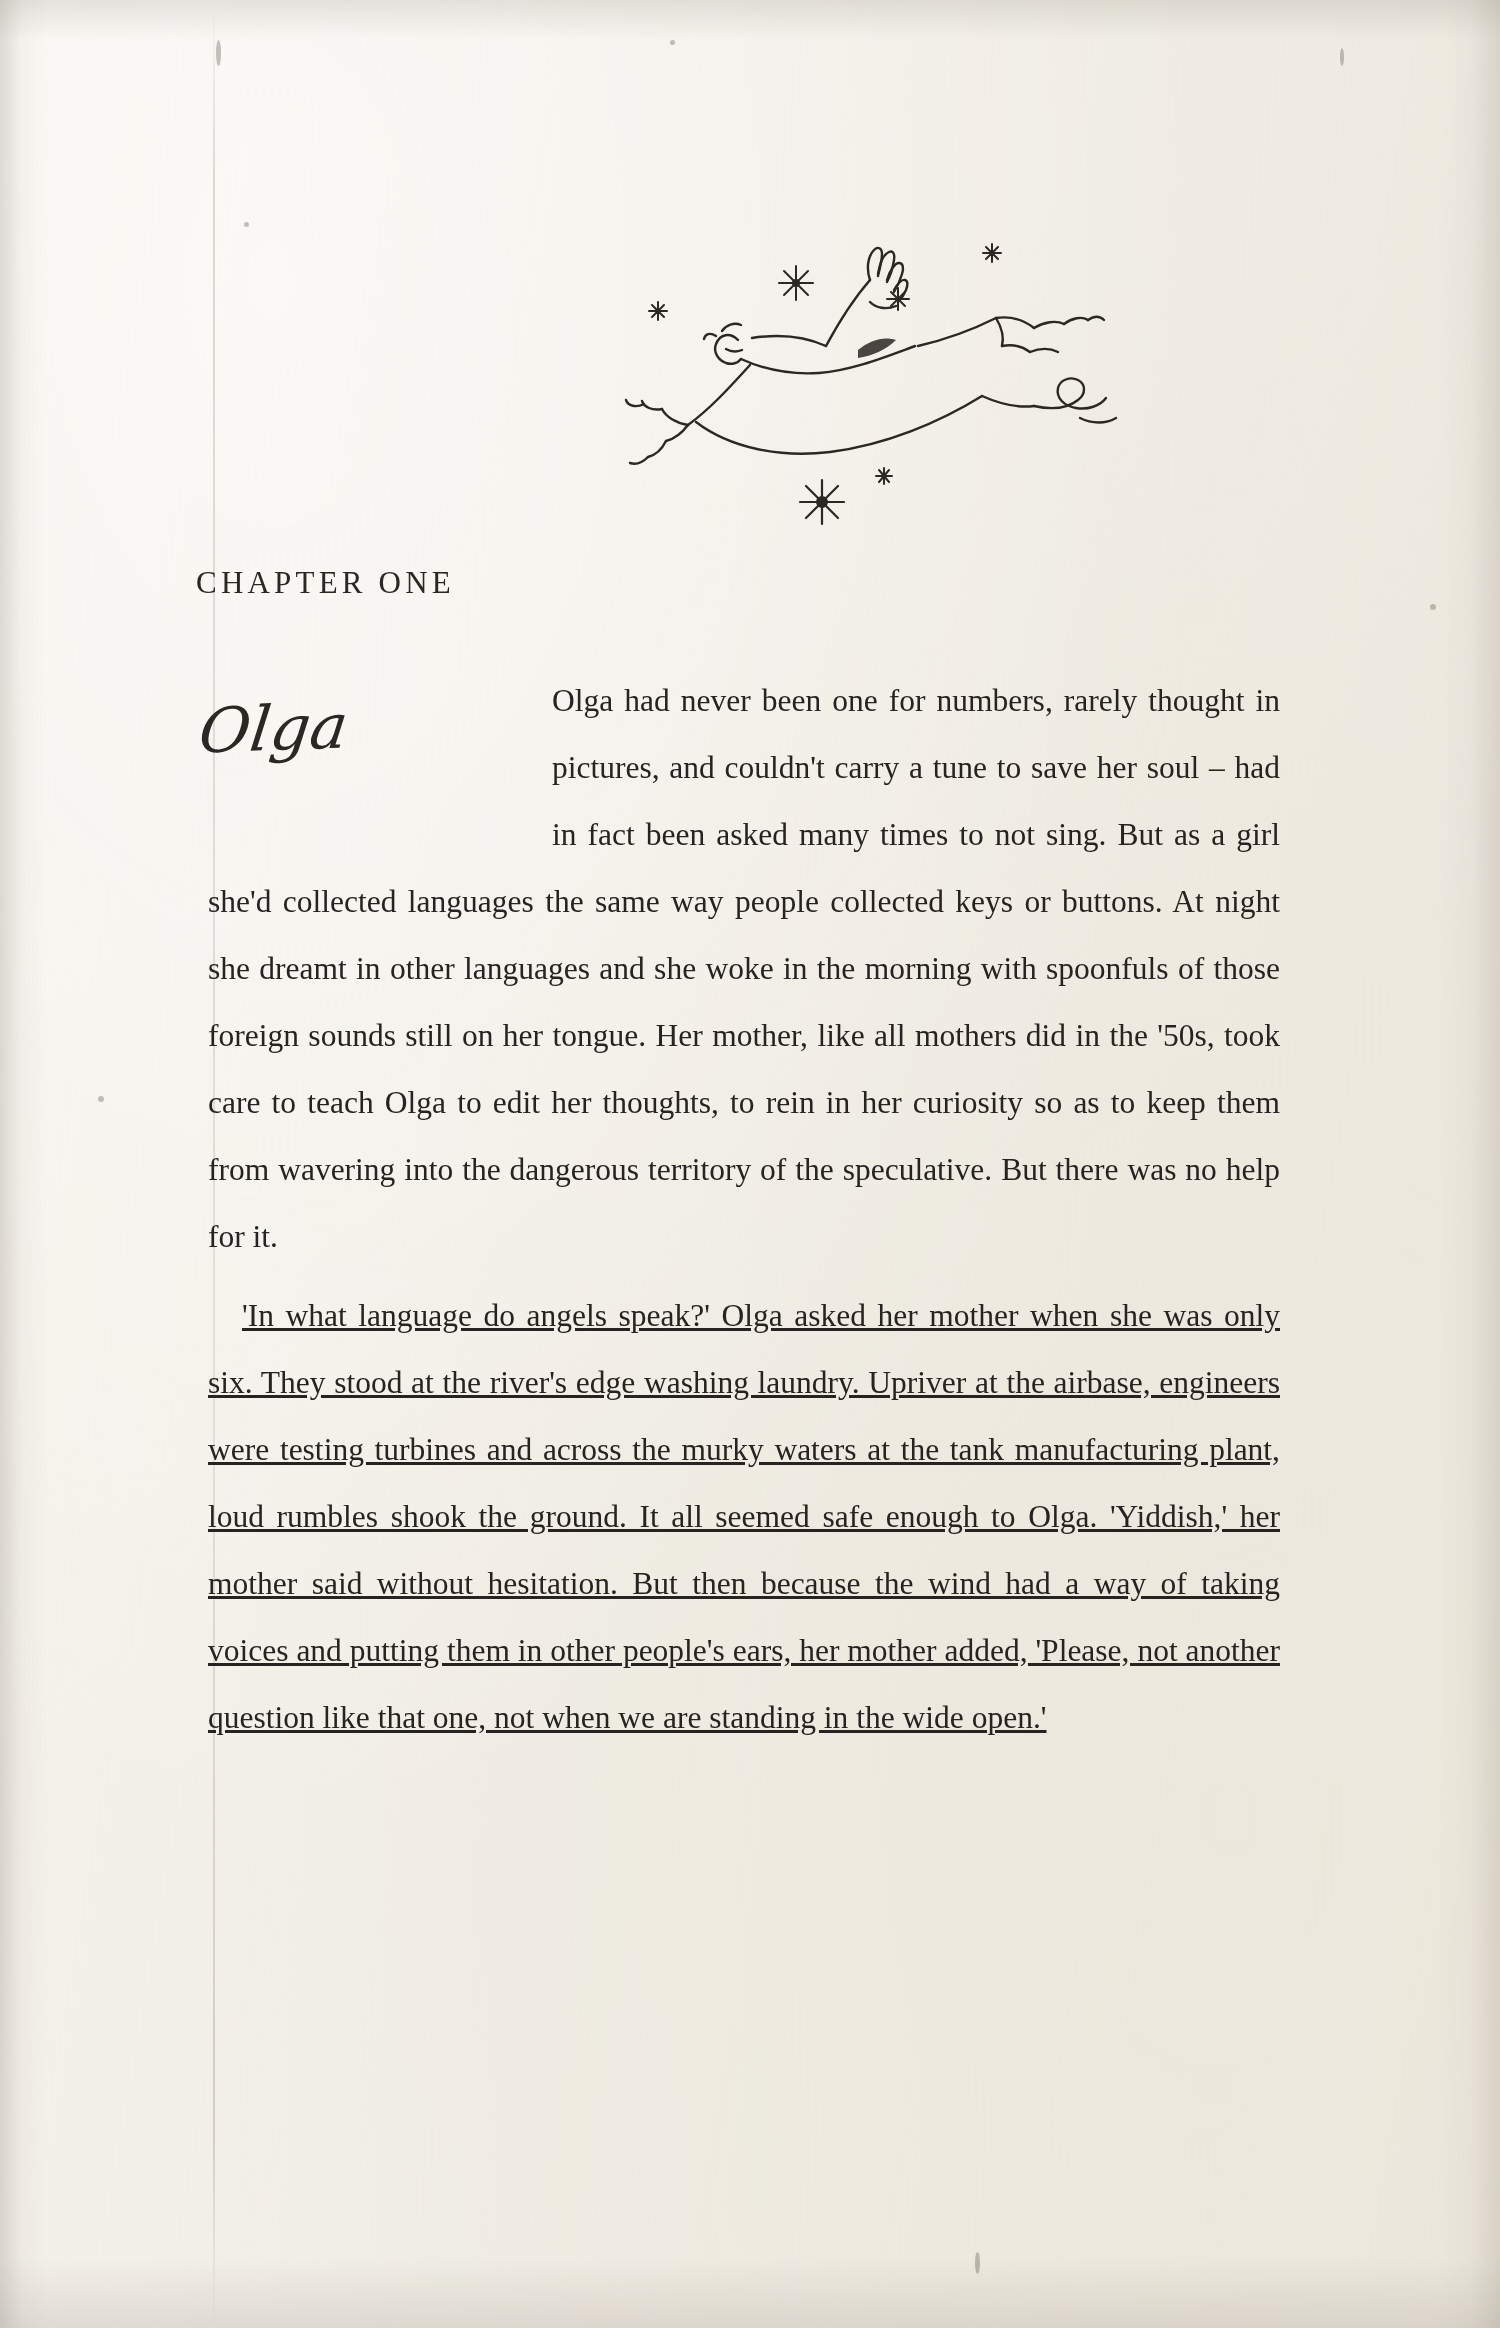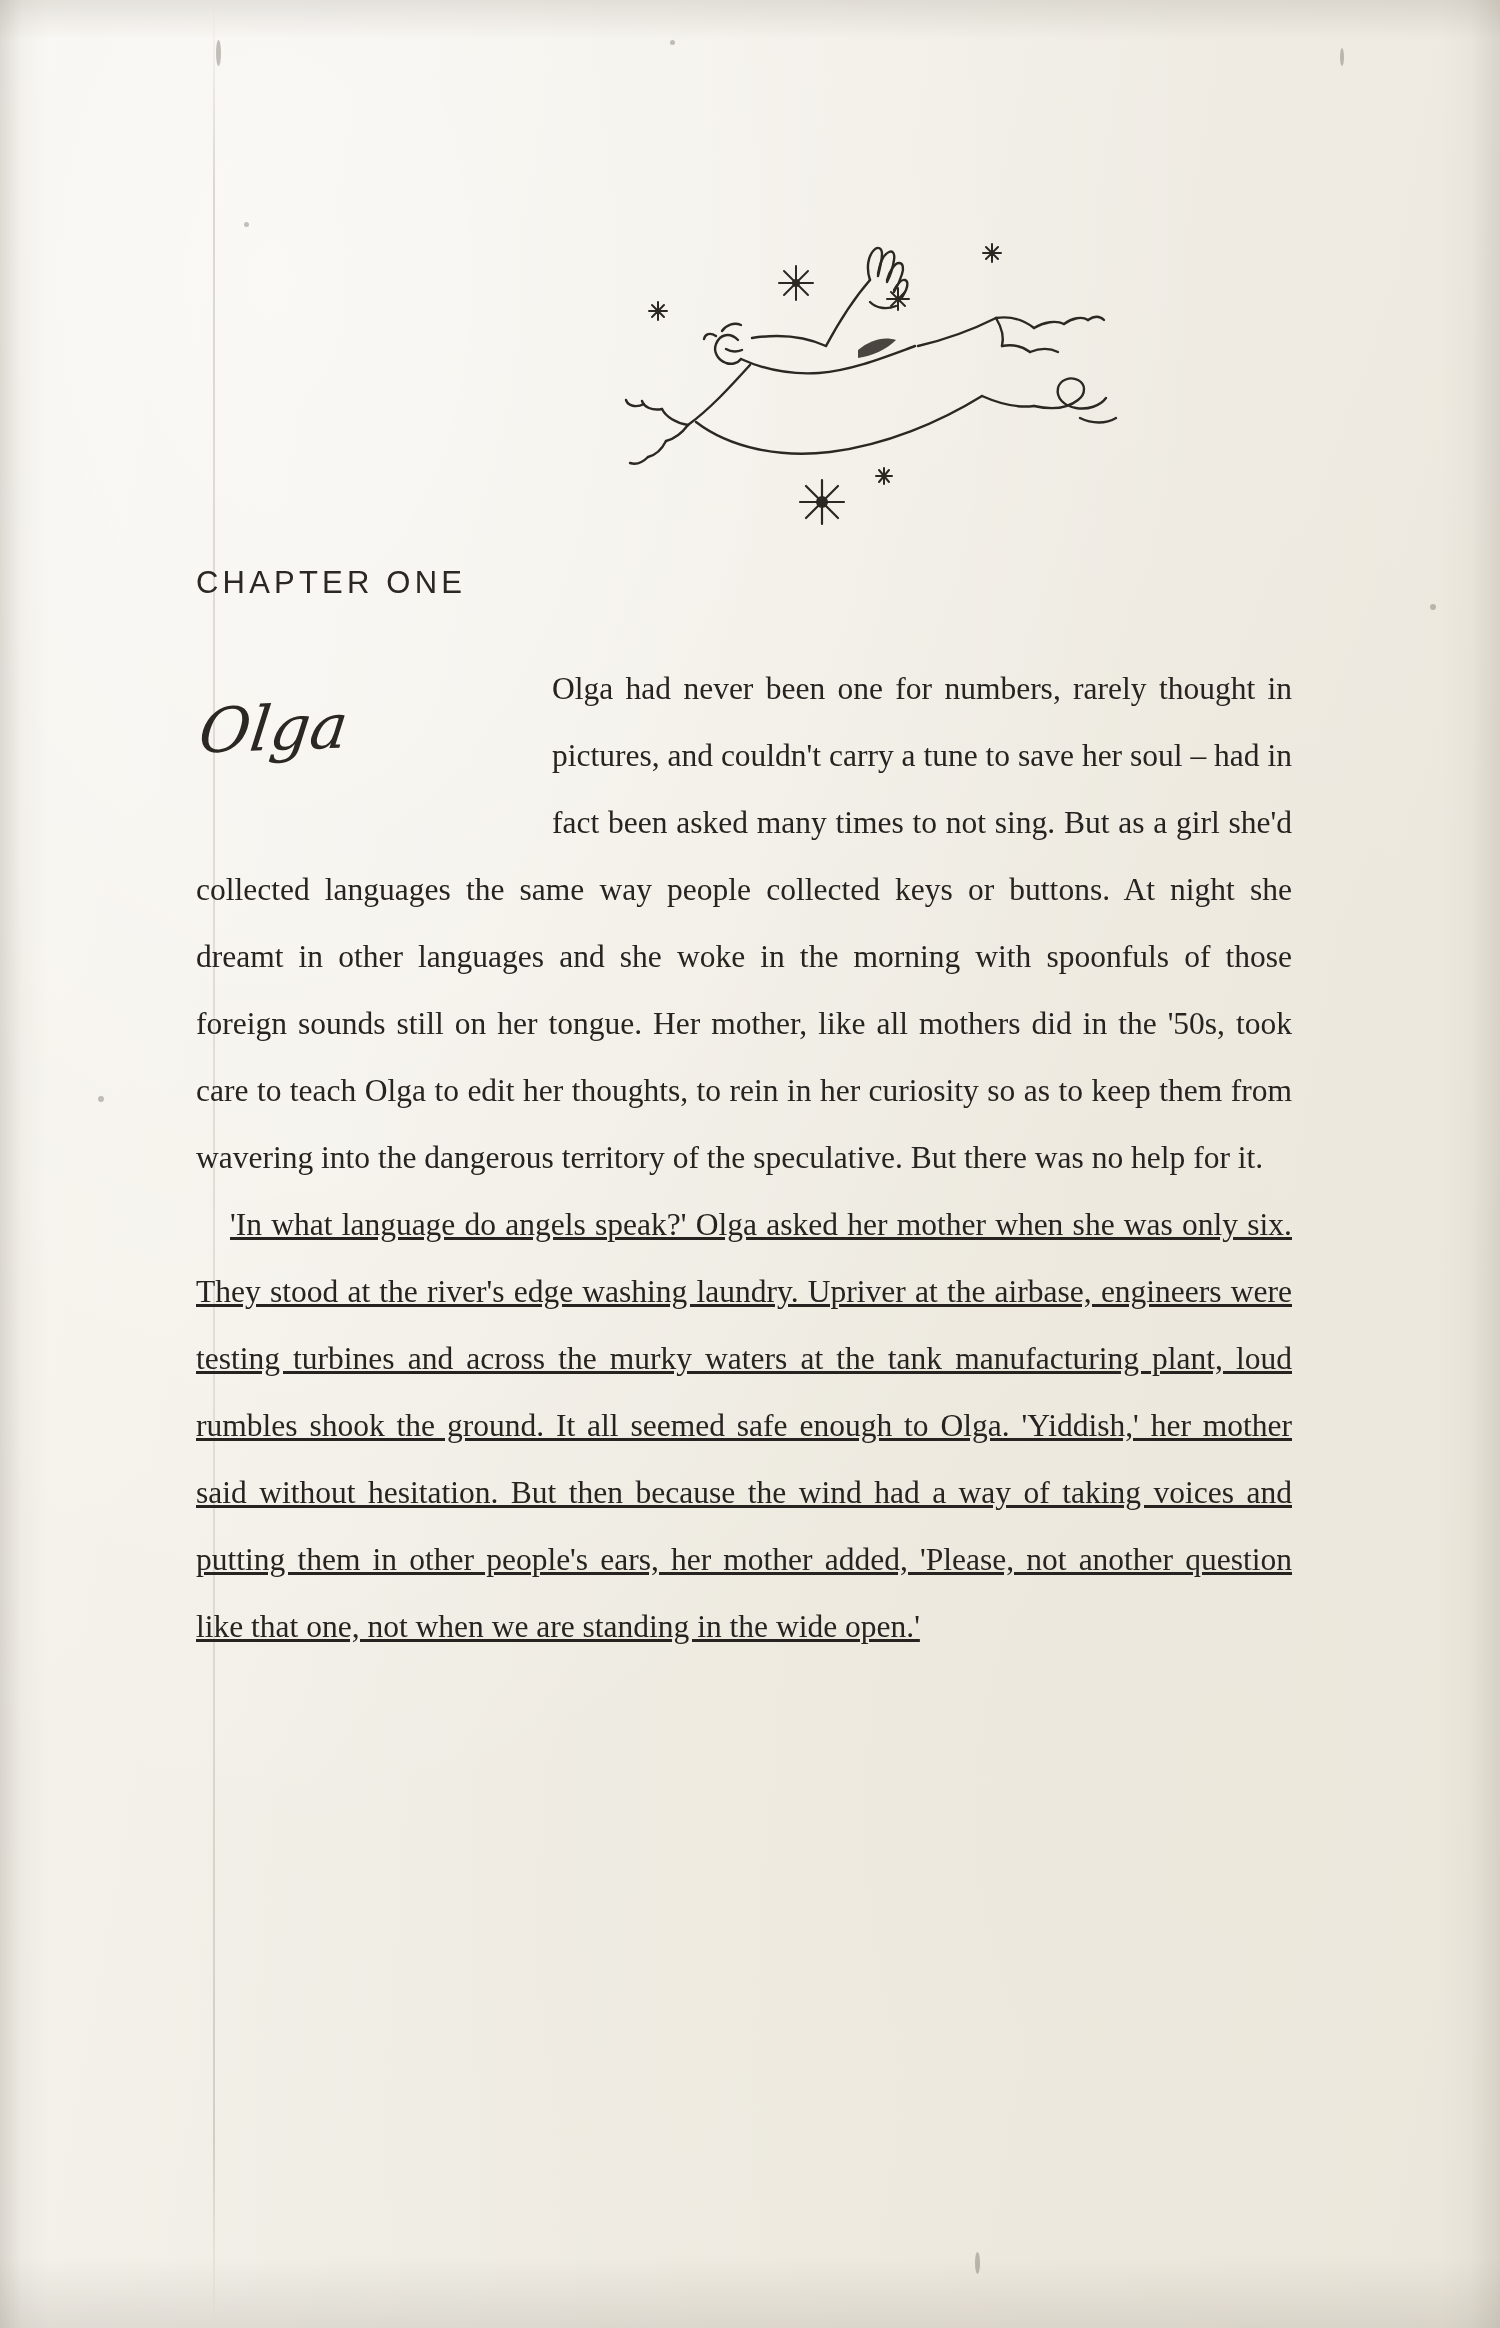--- a/index.html
+++ b/index.html
@@ -74,21 +74,21 @@
   .illustration svg { display: block; }
 
   
   .chapter-label {
     position: absolute;
     left: 196px;
     top: 565px;
     font-size: 31px;
     letter-spacing: 4.2px;
     color: #2b2722;
-    font-family: Liberation Sans, sans-serif;
+    font-family: Liberation Serif, serif;
   }
   .chapter-title {
     position: absolute;
     left: 200px;
     top: 692px;
     font-size: 62px;
     font-family: "DejaVu Serif", "Liberation Serif", serif;
     font-style: italic;
     color: #2b2722;
     transform: skewX(-9deg) rotate(-2deg);
@@ -100,21 +100,21 @@
     left: 196px;
     top: 655px;
     width: 1096px;
     font-size: 31.5px;
     line-height: 67px;
     text-align: justify;
     color: #262320;
     font-family: "Liberation Serif", "DejaVu Serif", serif;
   }
   .body-text p {
-    margin: 0;
+    margin: 12px;
   }
   .first-para {
     text-indent: 0;
   }
   
   .title-spacer {
     float: left;
     width: 356px;
     height: 195px;
     shape-outside: inset(0);

